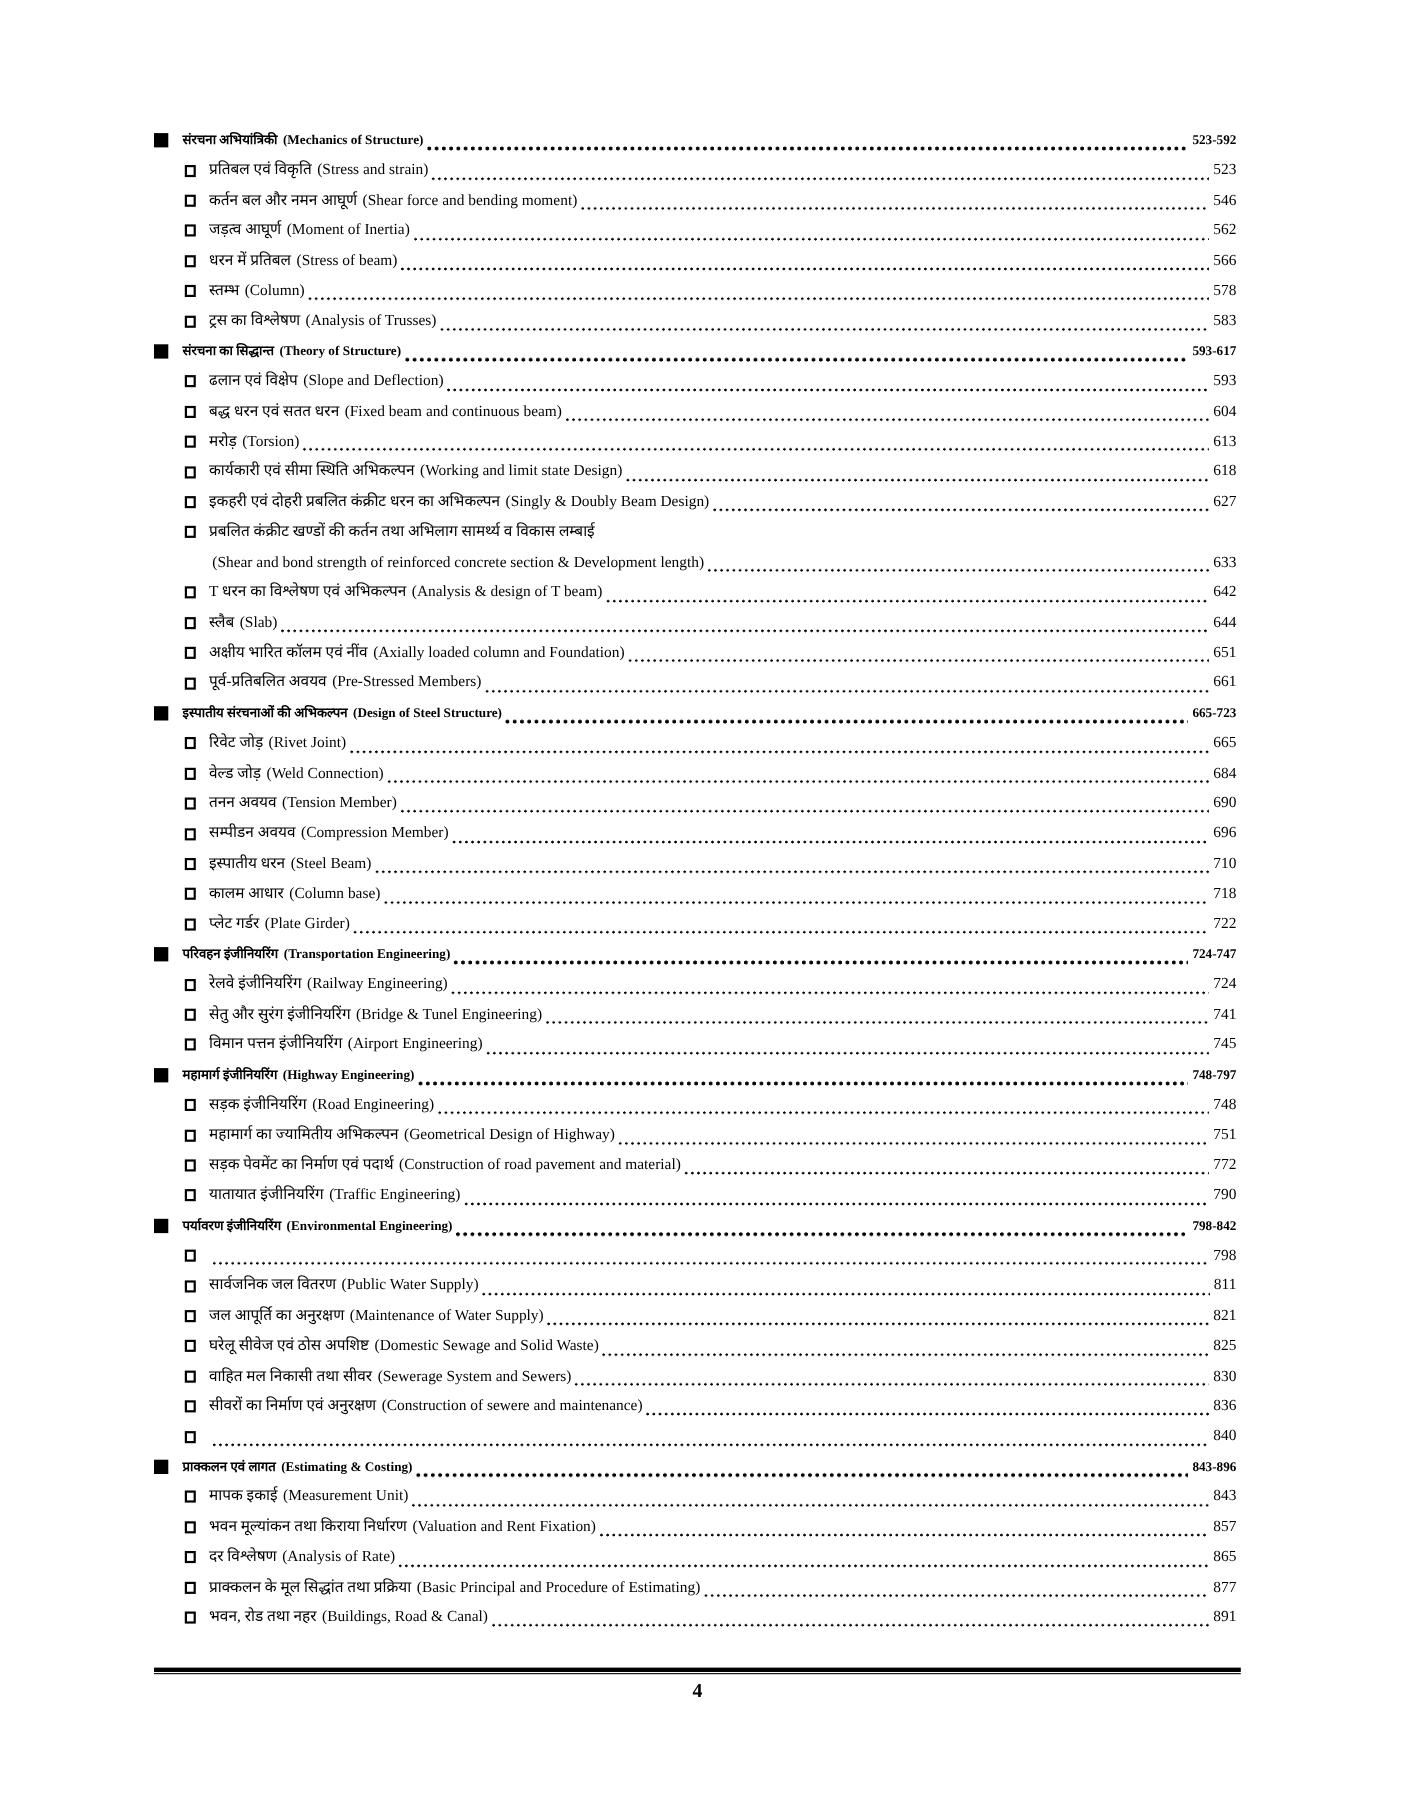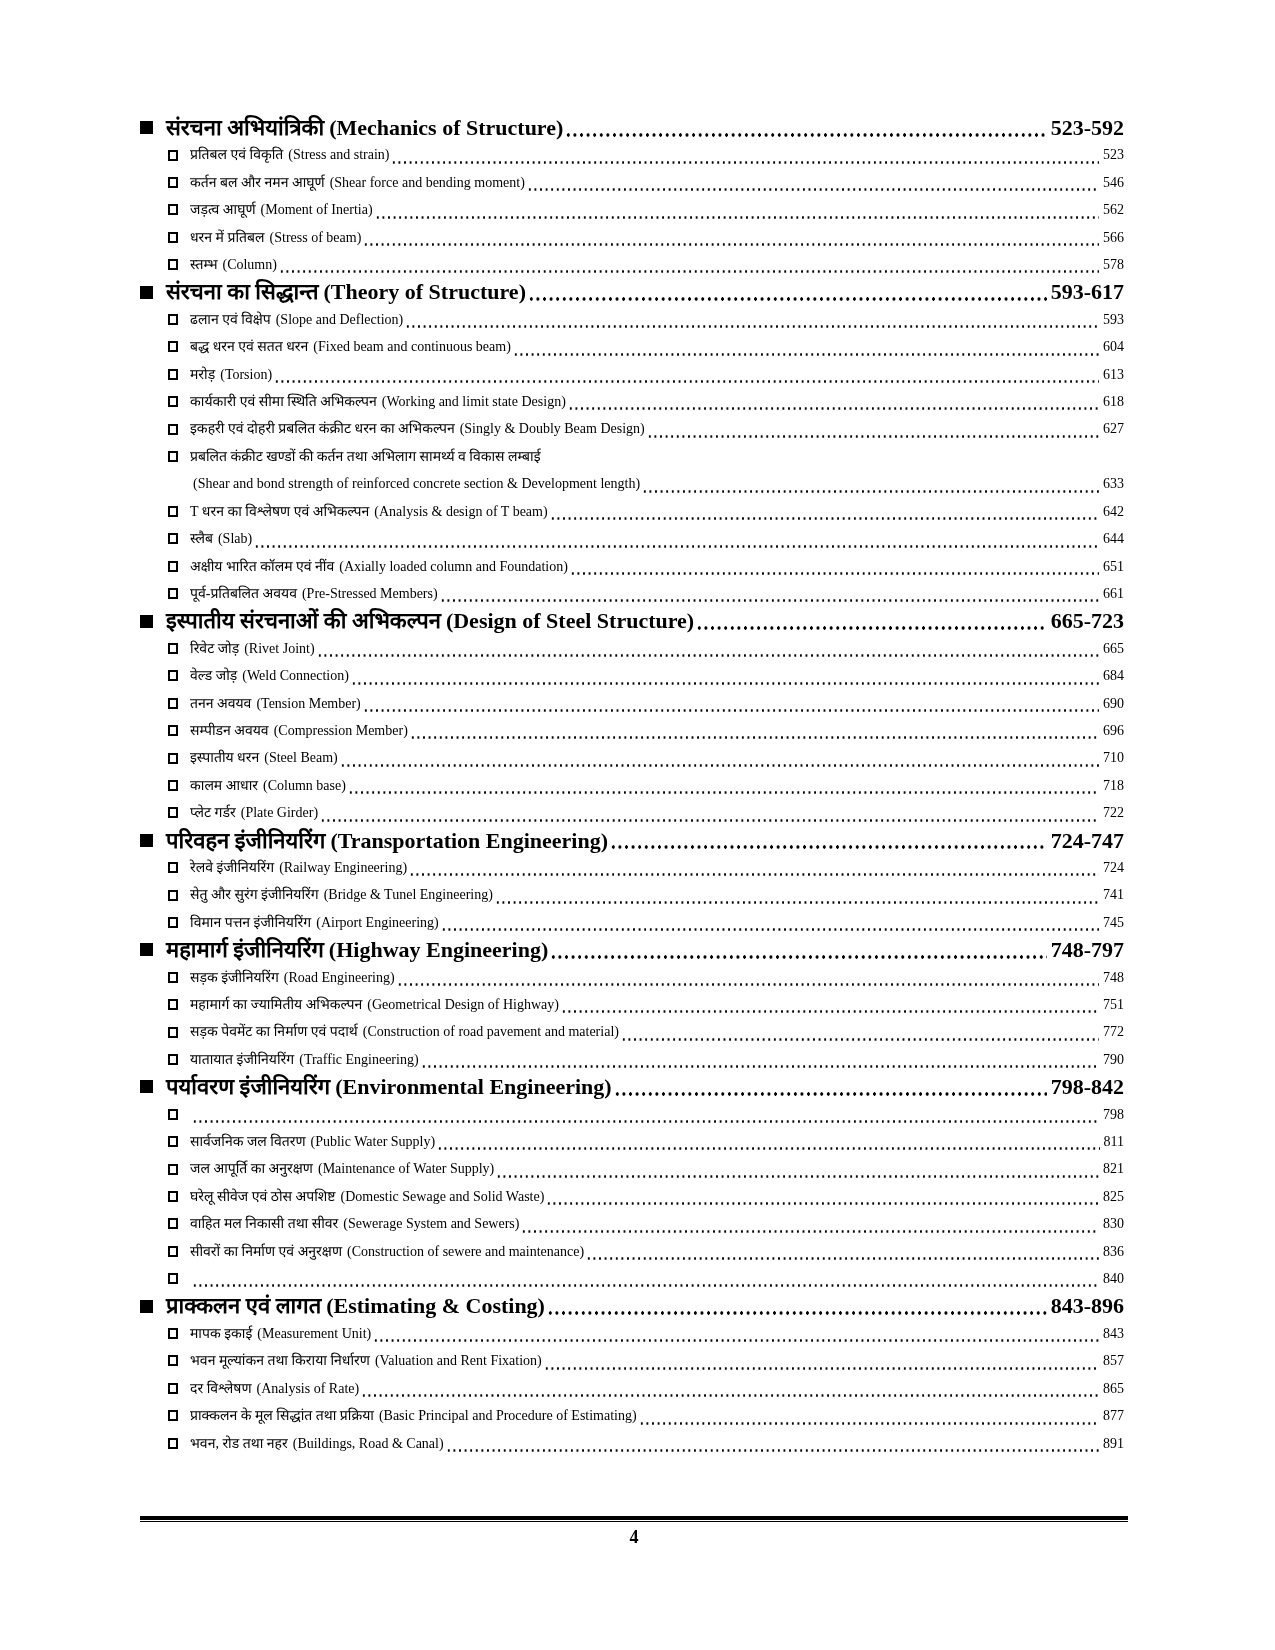--- a/index.html
+++ b/index.html
@@ -11,21 +11,21 @@
     position: relative; overflow: hidden;
   }
   .toc {
     position: absolute; left: 140px; top: 114px; width: 984px;
   }
   .row {
     display: flex; align-items: baseline;
     line-height: 27.4px; font-size: 14px;
     white-space: nowrap;
   }
-  .section-row { font-weight: bold; font-size: 22px; }
+  .section-row { font-weight: bold; font-size: 12px; }
   .bullet-main {
     flex: none; width: 13px; height: 13px;
     background: #000; margin-right: 13px; align-self: center;
   }
   .item-row { padding-left: 28px; }
   .bullet-sub {
     flex: none; width: 10px; height: 11px;
     border: 2.4px solid #000; background: #fff;
     margin-right: 12px; align-self: center;
   }
@@ -87,20 +87,26 @@
       <span class="txt"><span class="hi">धरन में प्रतिबल</span><span class="en">(Stress of beam)</span></span>
       <span class="leader"></span>
       <span class="pages">566</span>
     </div>
     <div class="row item-row">
       <span class="bullet-sub"></span>
       <span class="txt"><span class="hi">स्तम्भ</span><span class="en">(Column)</span></span>
       <span class="leader"></span>
       <span class="pages">578</span>
     </div>
+    <div class="row item-row">
+      <span class="bullet-sub"></span>
+      <span class="txt"><span class="hi">ट्रस का विश्लेषण</span><span class="en">(Analysis of Trusses)</span></span>
+      <span class="leader"></span>
+      <span class="pages">583</span>
+    </div>
     <div class="row section-row">
       <span class="bullet-main"></span>
       <span class="txt"><span class="hi">संरचना का सिद्धान्त</span><span class="en">(Theory of Structure)</span></span>
       <span class="leader"></span>
       <span class="pages">593-617</span>
     </div>
     <div class="row item-row">
       <span class="bullet-sub"></span>
       <span class="txt"><span class="hi">ढलान एवं विक्षेप</span><span class="en">(Slope and Deflection)</span></span>
       <span class="leader"></span>

